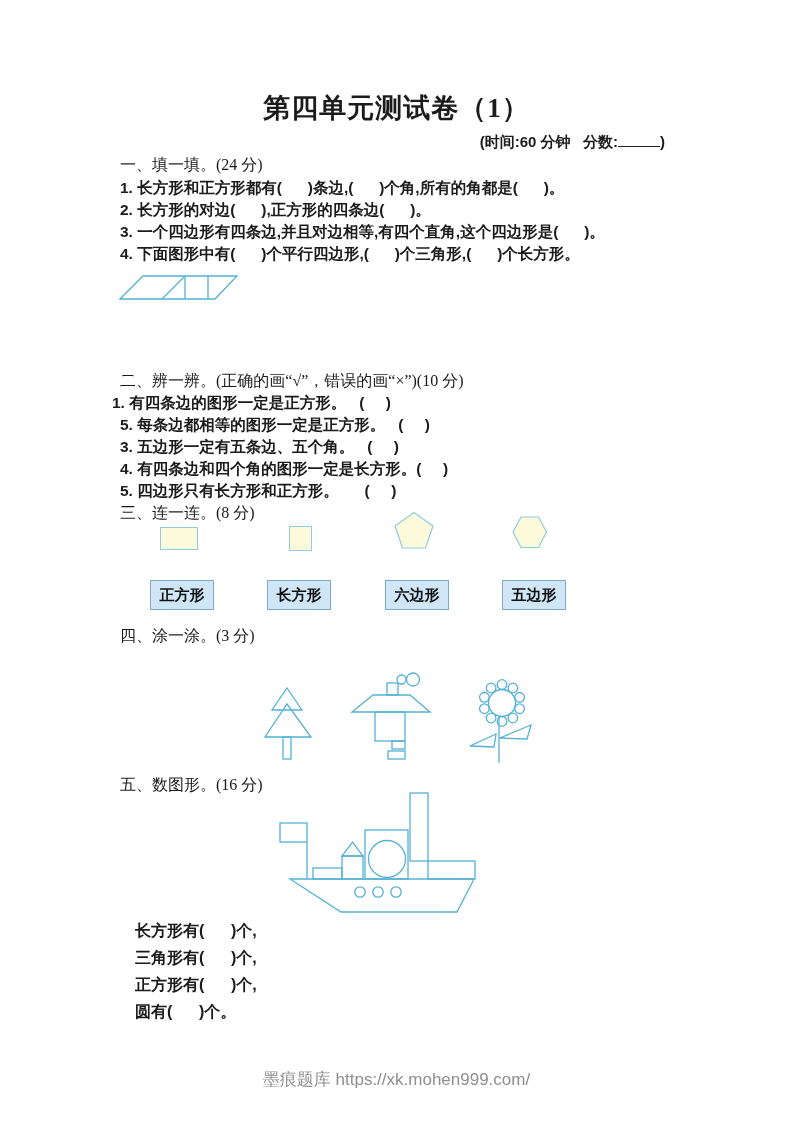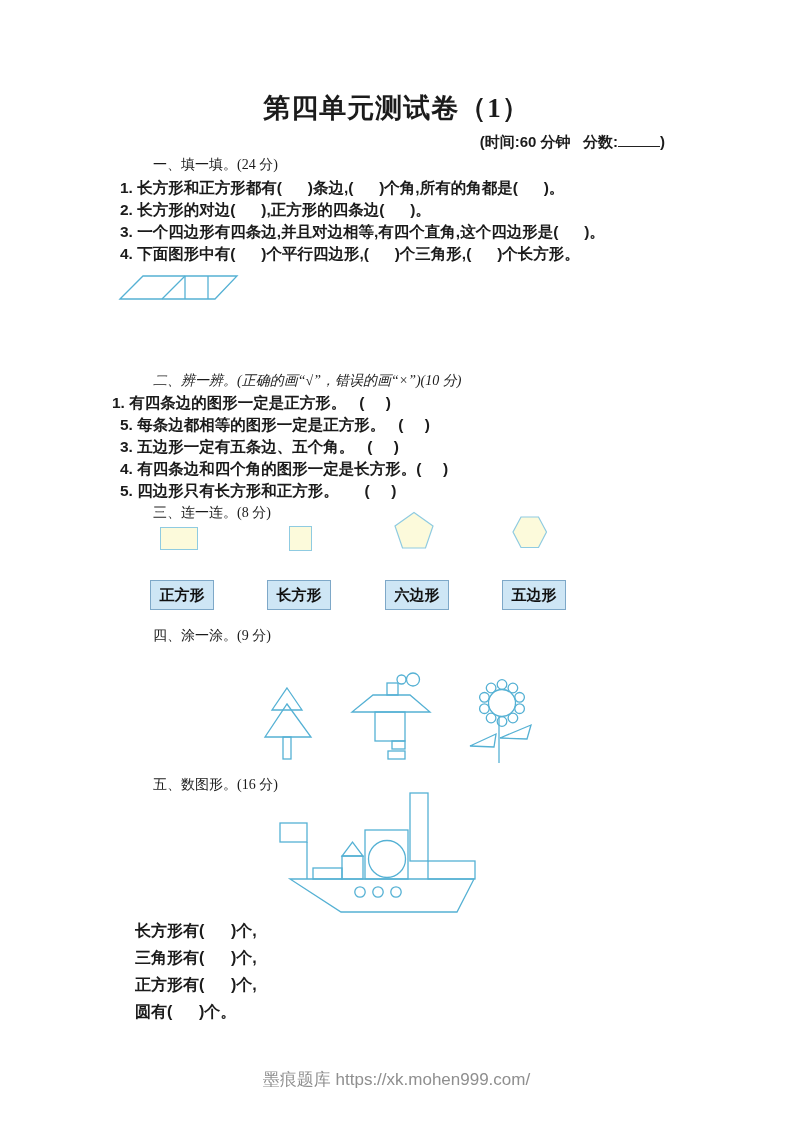--- a/index.html
+++ b/index.html
@@ -1,19 +1,19 @@
 <!DOCTYPE html>
 <html style="--line-blue: #55b1d4; --shape-fill: #fcfadb; --shape-stroke: #8fcbe1; --label-fill: #cee6f5; --label-border: #7ea8c8; --text: #1b1b1b; --footer-text: #8f8f8f;"><head>
 <meta charset="utf-8">
 <style>
   html,body{margin:0;padding:0;background:#ffffff;}
   .page{position:relative;width:793px;height:1099px;background:#fff;overflow:hidden;
         font-family:"Liberation Sans",sans-serif;color:var(--text);}
   .t{position:absolute;white-space:pre;line-height:20px;}
-  .hd{font-family:"Liberation Serif",serif;font-weight:400;font-size:14px;margin-left:33px;}
+  .hd{font-family:"Liberation Serif",serif;font-weight:400;font-size:16px;}
   .item{font-family:"Liberation Sans",sans-serif;font-weight:600;font-size:15.5px;}
   .title{position:absolute;left:0;top:90px;width:100%;text-align:center;
          font-family:"Liberation Serif",serif;font-weight:600;font-size:27px;letter-spacing:1px;}
   .meta{position:absolute;left:380px;top:133px;width:285px;text-align:right;
         font-weight:600;font-size:15px;white-space:pre;}
   .blank-line{display:inline-block;width:42px;height:13px;border-bottom:1.6px solid #222;}
   .wrapblock{white-space:pre-wrap;width:565px;}
   svg.fig{position:absolute;}
   .ln{stroke:var(--line-blue);fill:none;stroke-width:1.3;}
   .fillshape{position:absolute;background:var(--shape-fill);border:1px solid var(--shape-stroke);box-sizing:border-box;}
@@ -39,21 +39,21 @@
   <div class="t item" style="left:120px;top:244px;">4. 下面图形中有(      )个平行四边形,(      )个三角形,(      )个长方形。</div>
 
   <svg class="fig" style="left:113px;top:269px;" width="132" height="38" viewBox="0 0 132 38">
     <polygon class="ln" points="7,30 30,7 124,7 102,30"></polygon>
     <line class="ln" x1="49" y1="30" x2="72" y2="7"></line>
     <line class="ln" x1="72" y1="7" x2="72" y2="30"></line>
     <line class="ln" x1="95" y1="7" x2="95" y2="30"></line>
   </svg>
 
 
-  <div class="t hd" style="left:120px;top:371px;font-style:italic;">二、辨一辨。(正确的画“√”，错误的画“×”)(10 分)</div>
+  <div class="t hd" style="left:120px;top:371px;">二、辨一辨。(正确的画“√”，错误的画“×”)(10 分)</div>
   <div class="t item" style="left:112px;top:393px;">1. 有四条边的图形一定是正方形。   (     )</div>
   <div class="t item" style="left:120px;top:415px;">5. 每条边都相等的图形一定是正方形。   (     )</div>
   <div class="t item" style="left:120px;top:437px;">3. 五边形一定有五条边、五个角。   (     )</div>
   <div class="t item" style="left:120px;top:459px;">4. 有四条边和四个角的图形一定是长方形。(     )</div>
   <div class="t item" style="left:120px;top:481px;">5. 四边形只有长方形和正方形。      (     )</div>
 
   <div class="t hd" style="left:120px;top:503px;">三、连一连。(8 分)</div>
 
   <div class="fillshape" style="left:160px;top:527px;width:38px;height:23px;"></div>
   <div class="fillshape" style="left:289px;top:526px;width:23px;height:25px;"></div>
@@ -62,21 +62,21 @@
   </svg>
   <svg class="fig" style="left:512px;top:516px;" width="36" height="33" viewBox="0 0 36 33">
     <polygon class="poly" points="9,1 26.5,1 34.5,16 26.5,31.5 9,31.5 1,16"></polygon>
   </svg>
 
   <div class="label-box" style="left:150px;top:580px;">正方形</div>
   <div class="label-box" style="left:267px;top:580px;">长方形</div>
   <div class="label-box" style="left:385px;top:580px;">六边形</div>
   <div class="label-box" style="left:502px;top:580px;">五边形</div>
 
-  <div class="t hd" style="left:120px;top:626px;">四、涂一涂。(9 分)</div>
+  <div class="t hd" style="left:120px;top:626px;">四、涂一涂。(3 分)</div>
 
   <svg class="fig" style="left:258px;top:682px;" width="60" height="80" viewBox="0 0 60 80">
     <polygon class="ln" points="29,22 53,55 7,55"></polygon>
     <polygon class="ln" points="29,6 44,28 14,28"></polygon>
     <rect class="ln" x="25" y="55" width="8" height="22"></rect>
   </svg>
 
   <svg class="fig" style="left:345px;top:671px;" width="95" height="92" viewBox="0 0 95 92">
     <polygon class="ln" points="28,24 65,24 85,41 7,41"></polygon>
     <rect class="ln" x="42" y="12" width="11" height="12"></rect>

